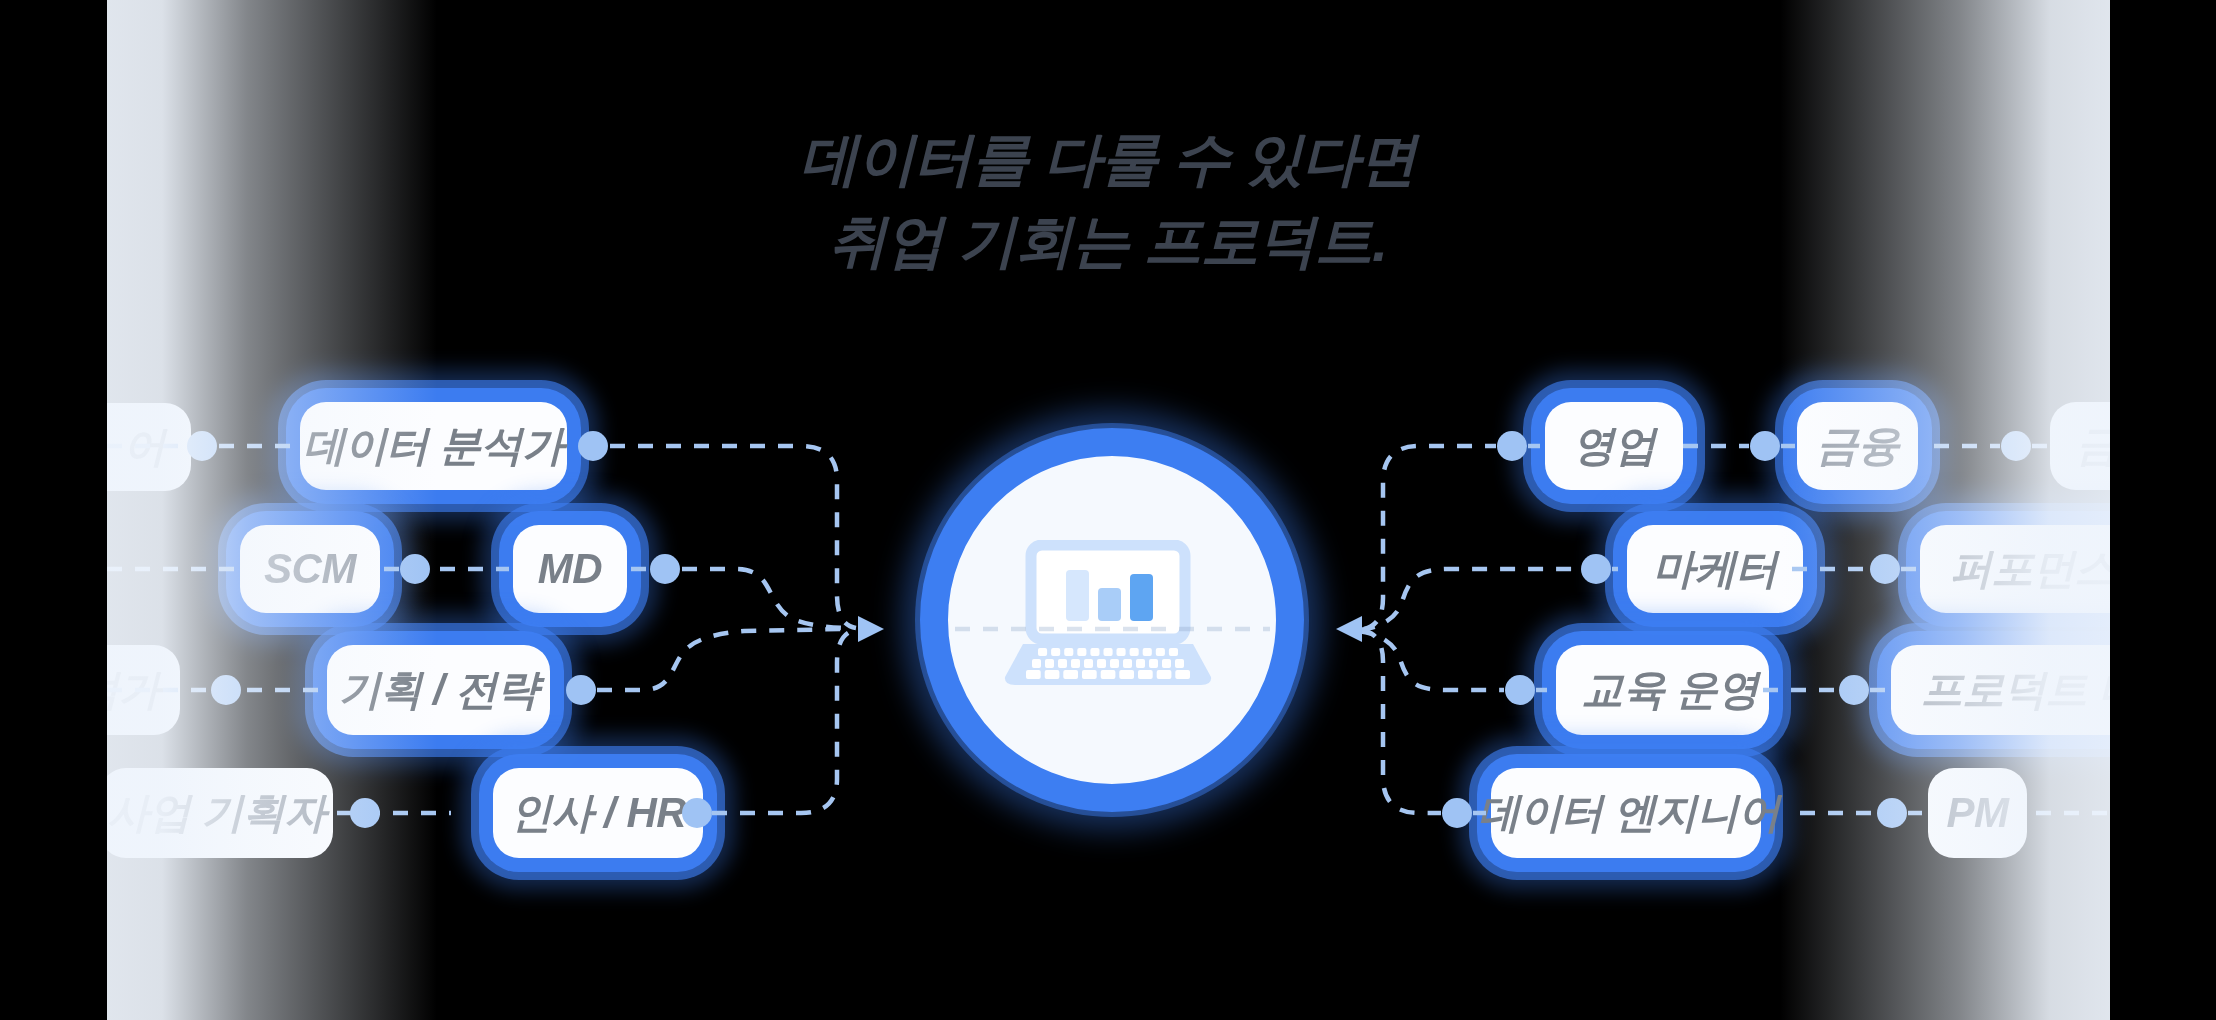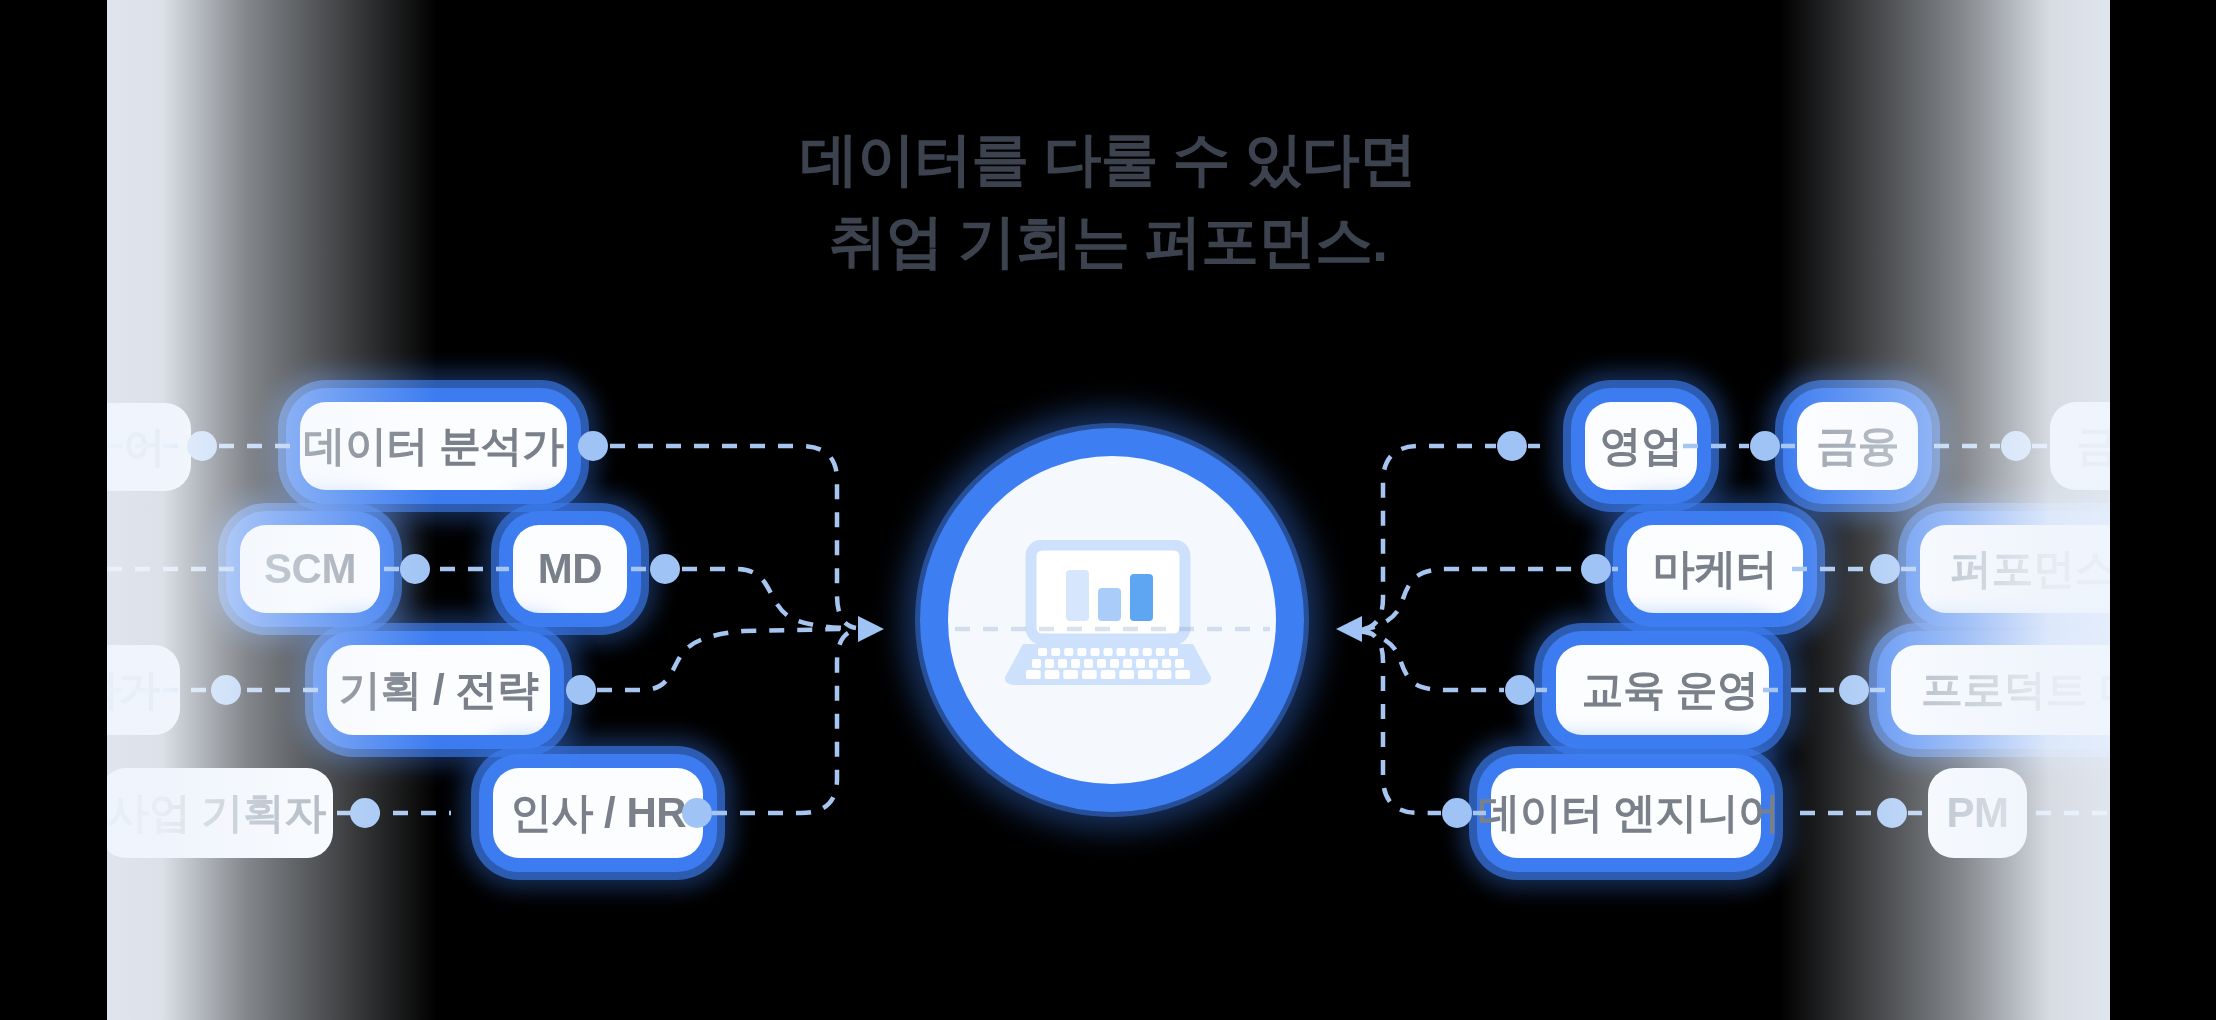--- a/index.html
+++ b/index.html
@@ -1,17 +1,17 @@
 <!DOCTYPE html>
 <html><head>
 <meta charset="utf-8">
 <style>
   html,body{margin:0;padding:0;background:#000;}
   .canvas{position:relative;width:2216px;height:1020px;background:#000;overflow:hidden;
-          font-family:"Liberation Sans","DejaVu Sans",sans-serif;}
+          font-family:"Liberation Sans","DejaVu Sans",sans-serif;font-style:italic;}
 
   
   .title{position:absolute;left:0;top:118px;width:2216px;text-align:center;
          color:#3c434f;font-weight:700;font-size:58px;line-height:82px;letter-spacing:-1px;}
 
   
   .stage{position:absolute;left:107px;top:0;width:2003px;height:1020px;overflow:hidden;}
 
   
   .pill{position:absolute;background:#fcfdff;border-radius:26px;
@@ -41,21 +41,21 @@
      background:linear-gradient(270deg, rgba(238,244,252,.94) 0px, rgba(238,244,252,.90) 60px,
                 rgba(238,244,252,.55) 150px, rgba(238,244,252,0) 330px);}
 </style>
 </head>
 <body>
 
 <div class="canvas">
 
   <div class="title">
     <div>데이터를 다룰 수 있다면</div>
-    <div>취업 기회는 퍼포먼스.</div>
+    <div>취업 기회는 프로덕트.</div>
   </div>
 
   <div class="stage">
 
     <div class="pill faded align-r" style="left:-170px;top:403px;width:228px;height:88px;padding-right:26px;">
       <span>어</span>
       </div>
 
     <div class="pill glow" style="left:193px;top:402px;width:267px;height:88px;">
       <span>데이터 분석가</span>
@@ -78,21 +78,21 @@
       </div>
 
     <div class="pill faded" style="left:-7px;top:768px;width:233px;height:90px;">
       <span>사업 기획자</span>
       </div>
 
     <div class="pill glow" style="left:348px;top:768px;width:210px;height:90px;margin-left:38px;">
       <span>인사 / HR</span>
       </div>
 
-    <div class="pill glow" style="left:1438px;top:402px;width:112px;height:88px;margin-left:40px;">
+    <div class="pill glow" style="left:1438px;top:402px;width:138px;height:88px;">
       <span>영업</span>
       </div>
 
     <div class="pill glow dim" style="left:1690px;top:402px;width:121px;height:88px;">
       <span>금융</span>
       </div>
 
     <div class="pill faded align-l" style="left:1943px;top:402px;width:250px;height:88px;padding-left:26px;">
       <span>금</span>
       </div>

